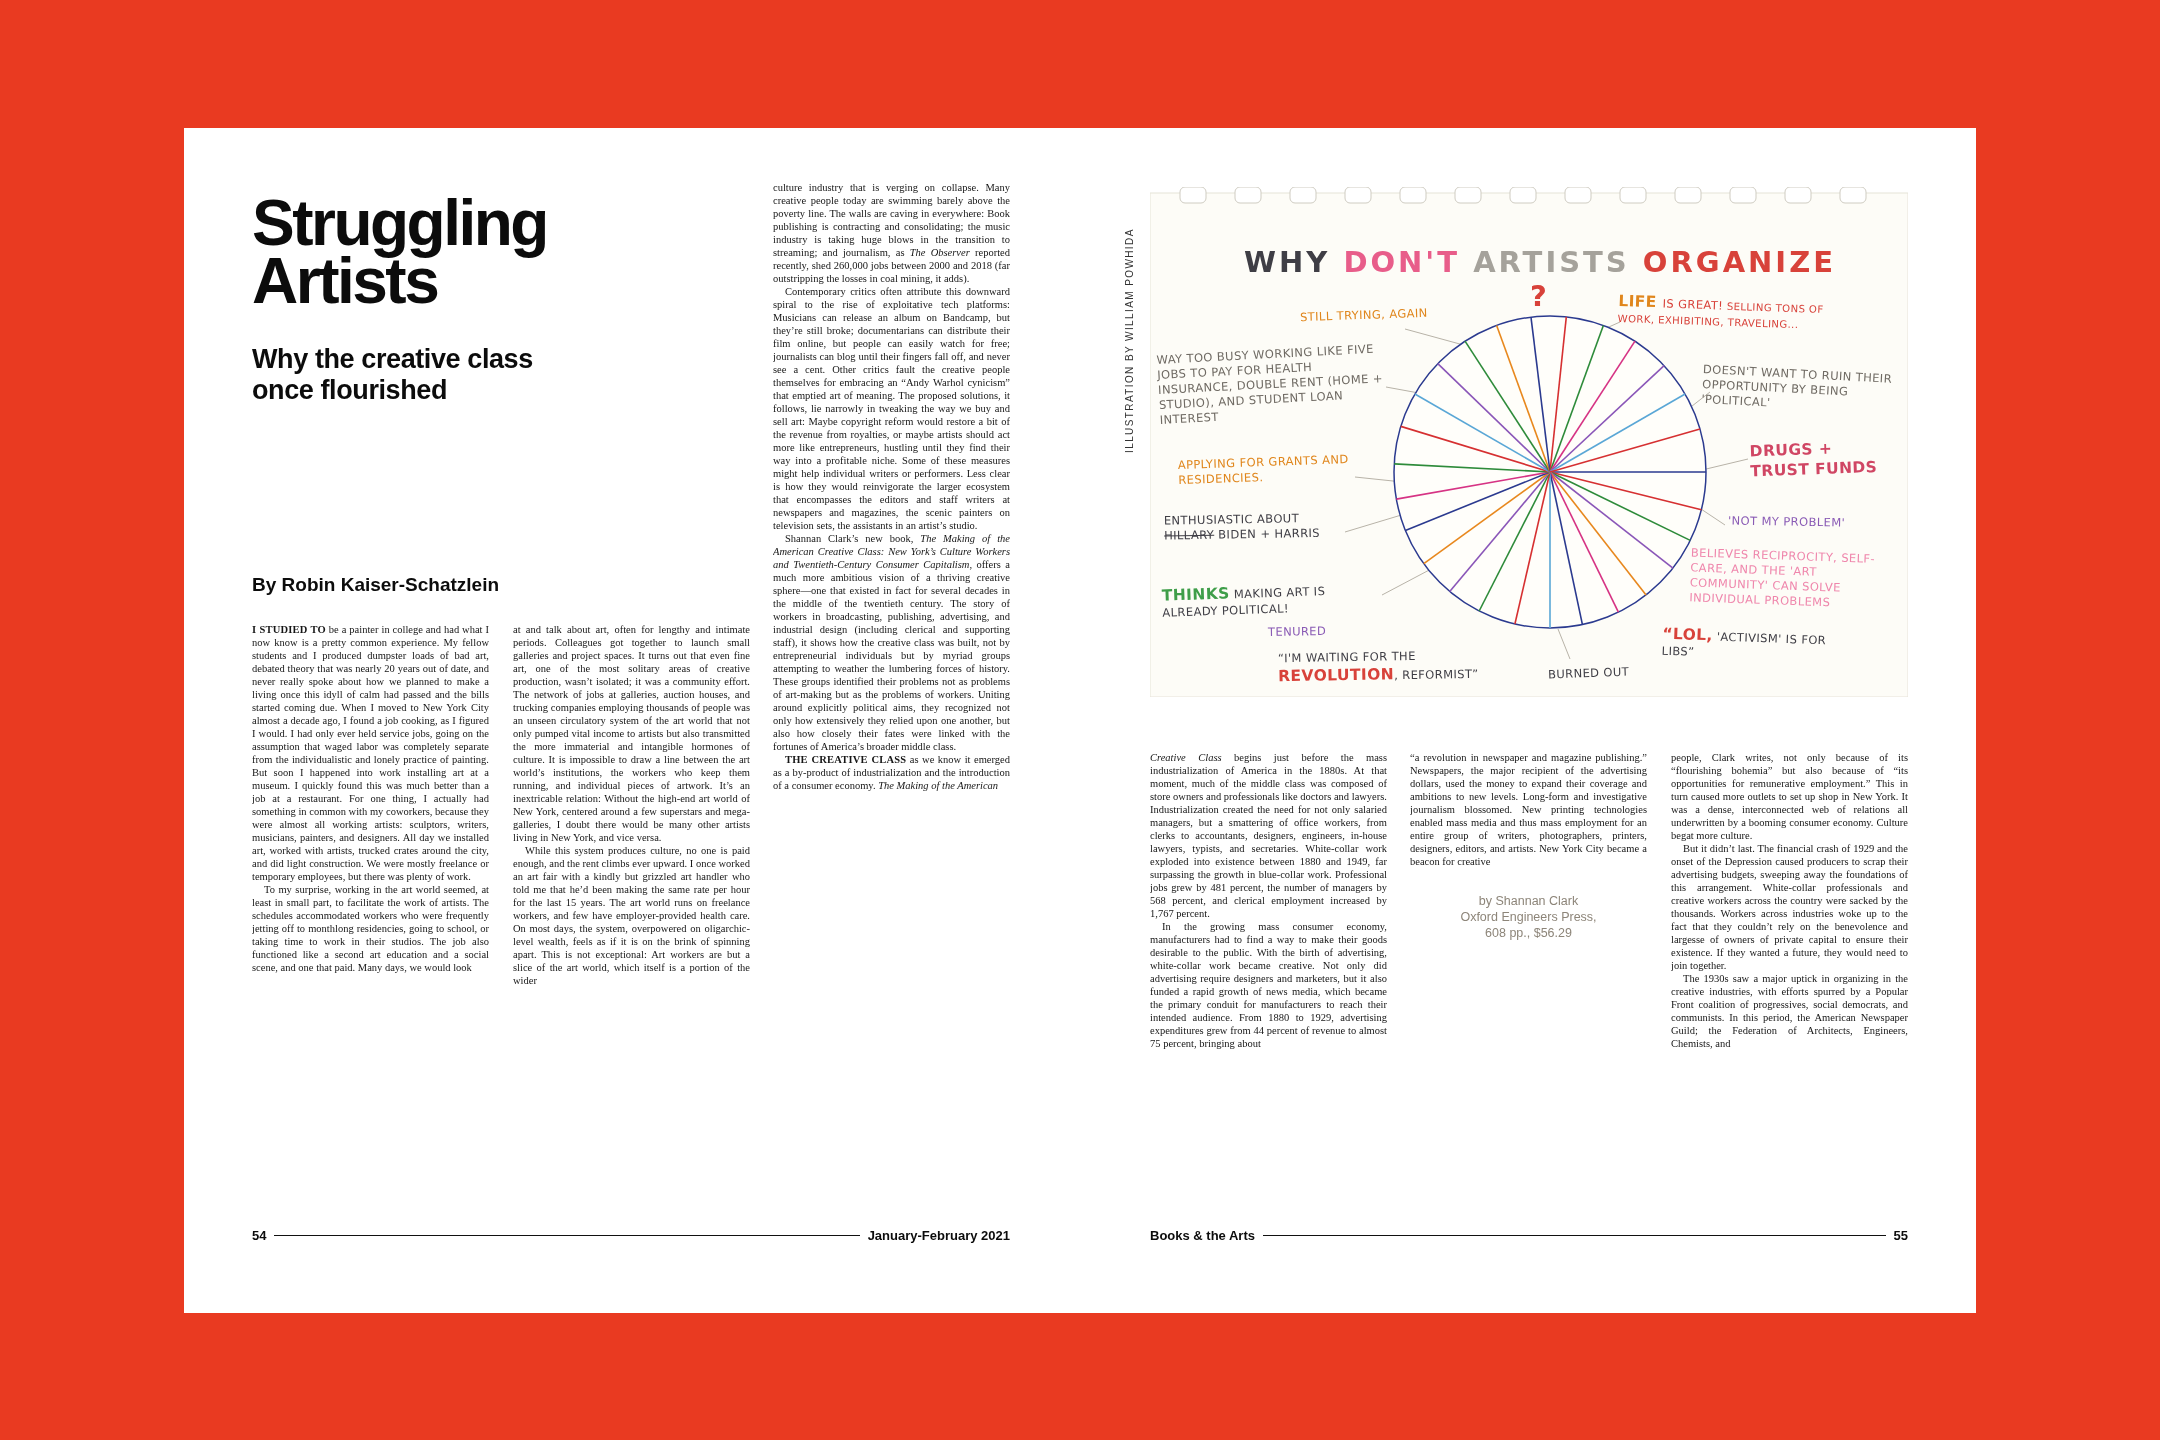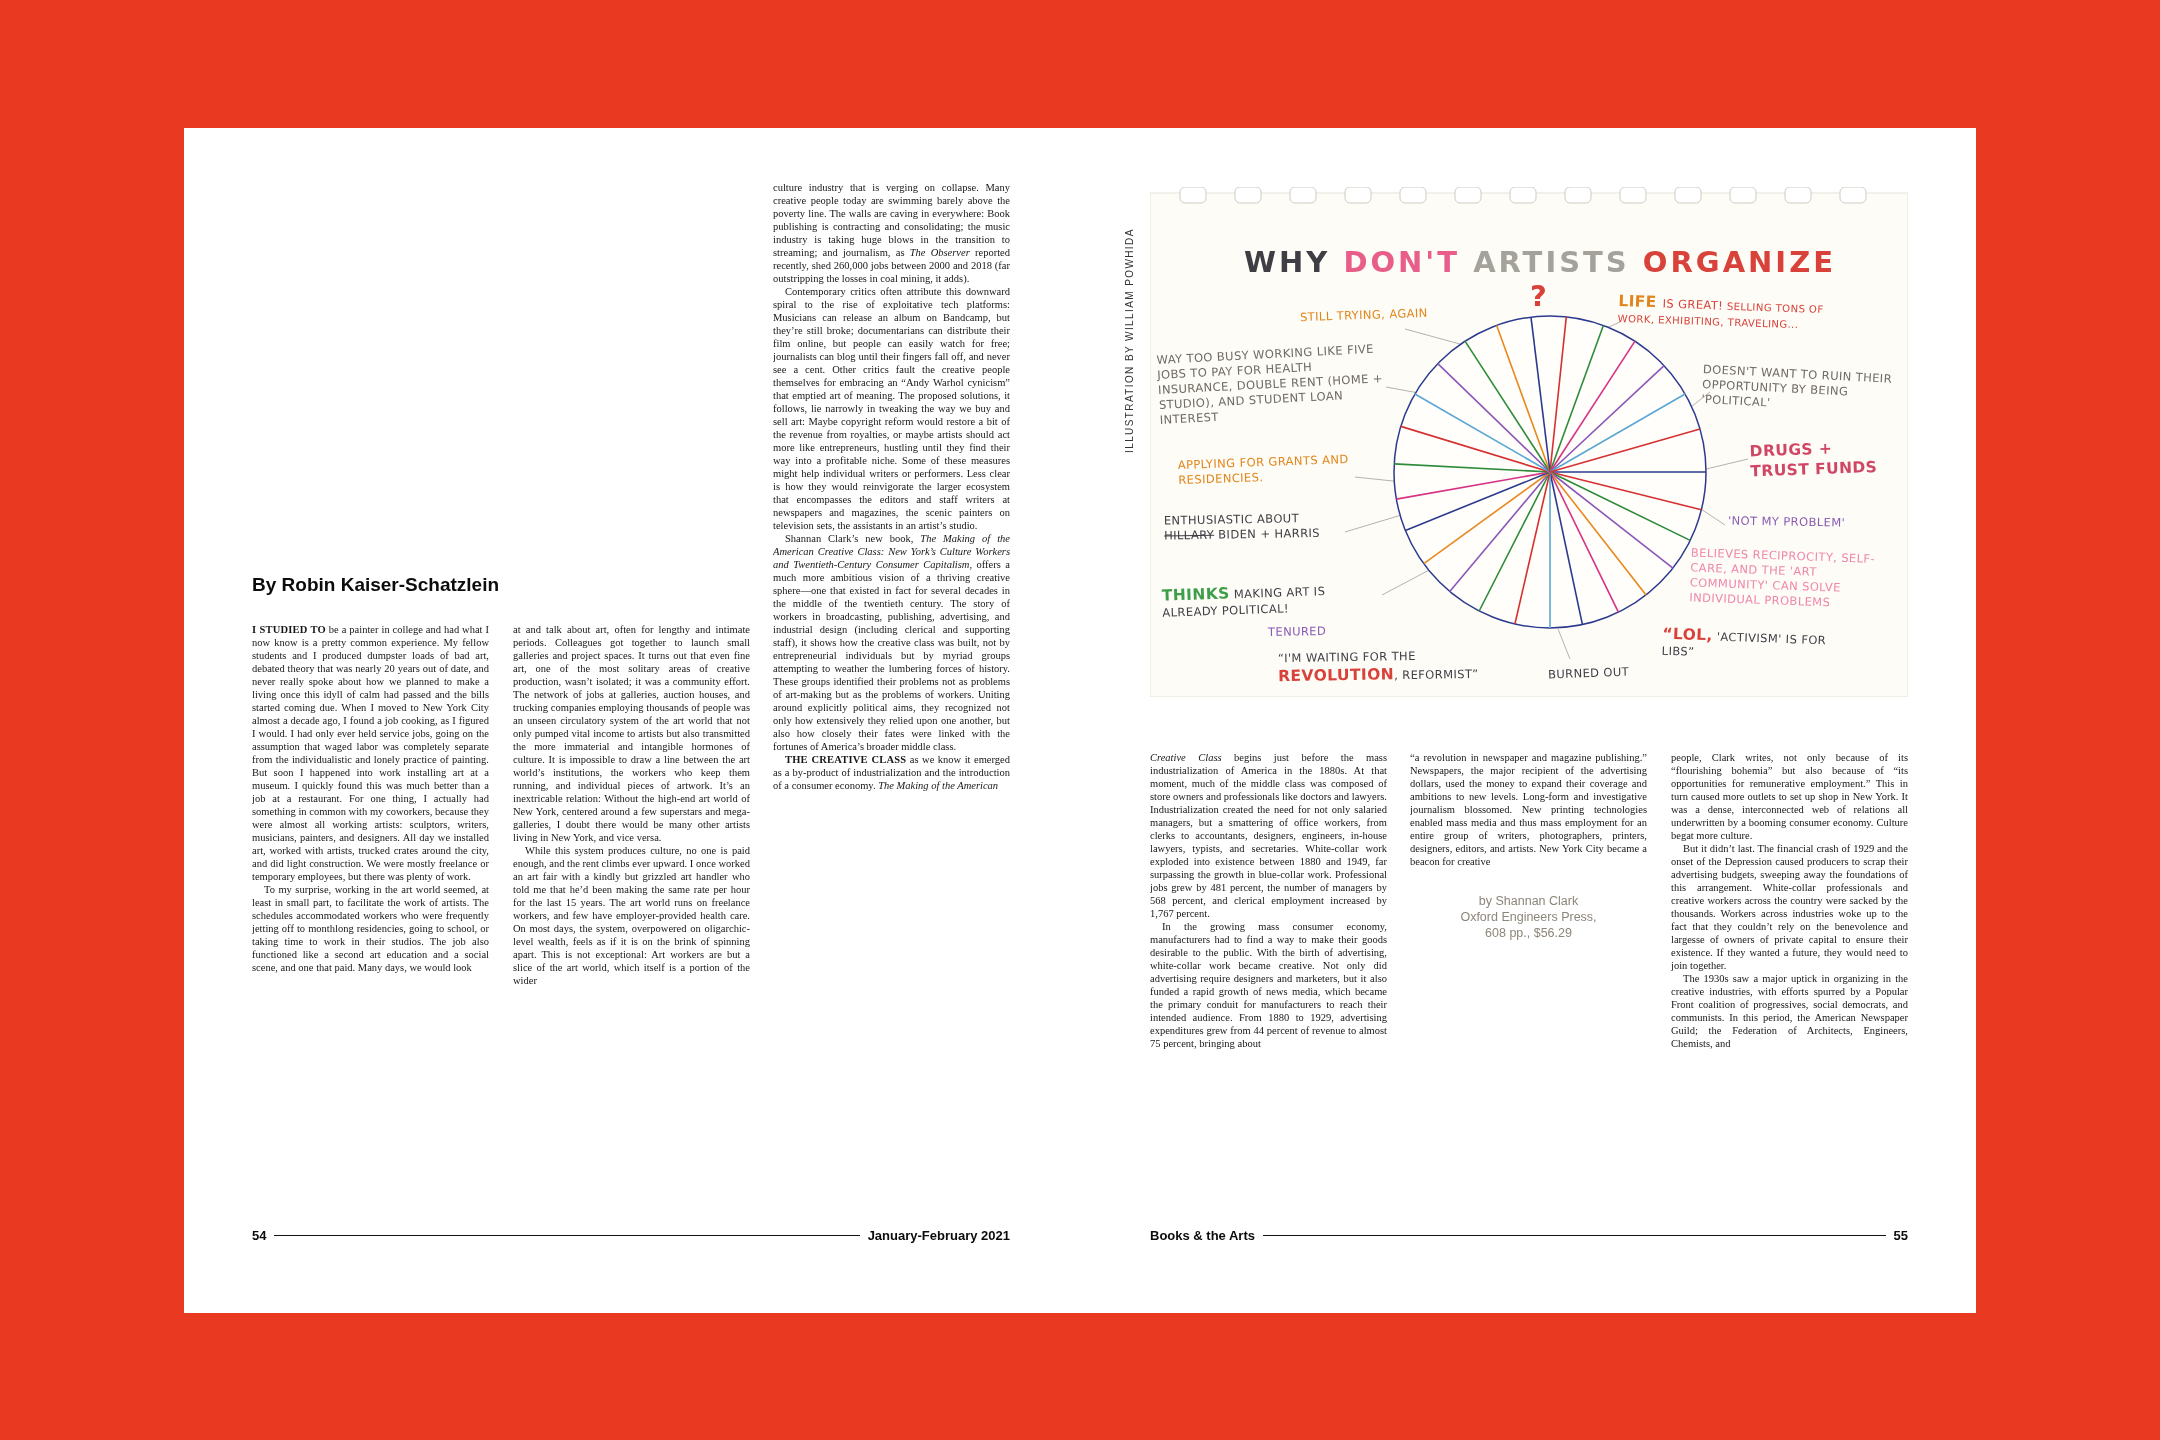--- a/index.html
+++ b/index.html
@@ -101,20 +101,25 @@
   }
   .book-meta.first{margin-top:6px;}
 </style>
 </head>
 <body>
 
 <div class="spread">
 
   <div class="page">
 
+    <div class="headline">
+      <div class="title-line">Struggling</div>
+      <div class="title-line">Artists</div>
+      <div class="subtitle">Why the creative class once flourished</div>
+    </div>
 
     <div class="byline">By Robin Kaiser-Schatzlein</div>
 
     <section class="col colA">
       <p><span class="lead">I STUDIED TO</span><span> be a painter in college and had what I now know is a pretty common experience. My fellow students and I produced dumpster loads of bad art, debated theory that was nearly 20 years out of date, and never really spoke about how we planned to make a living once this idyll of calm had passed and the bills started coming due. When I moved to New York City almost a decade ago, I found a job cooking, as I figured I would. I had only ever held service jobs, going on the assumption that waged labor was completely separate from the individualistic and lonely practice of painting. But soon I happened into work installing art at a museum. I quickly found this was much better than a job at a restaurant. For one thing, I actually had something in common with my coworkers, because they were almost all working artists: sculptors, writers, musicians, painters, and designers. All day we installed art, worked with artists, trucked crates around the city, and did light construction. We were mostly freelance or temporary employees, but there was plenty of work.</span></p>
       <p>To my surprise, working in the art world seemed, at least in small part, to facilitate the work of artists. The schedules accommodated workers who were frequently jetting off to monthlong residencies, going to school, or taking time to work in their studios. The job also functioned like a second art education and a social scene, and one that paid. Many days, we would look</p>
     </section>
 
     <section class="col colB">
       <p>at and talk about art, often for lengthy and intimate periods. Colleagues got together to launch small galleries and project spaces. It turns out that even fine art, one of the most solitary areas of creative production, wasn’t isolated; it was a community effort. The network of jobs at galleries, auction houses, and trucking companies employing thousands of people was an unseen circulatory system of the art world that not only pumped vital income to artists but also transmitted the more immaterial and intangible hormones of culture. It is impossible to draw a line between the art world’s institutions, the workers who keep them running, and individual pieces of artwork. It’s an inextricable relation: Without the high-end art world of New York, centered around a few superstars and mega-galleries, I doubt there would be many other artists living in New York, and vice versa.</p>

